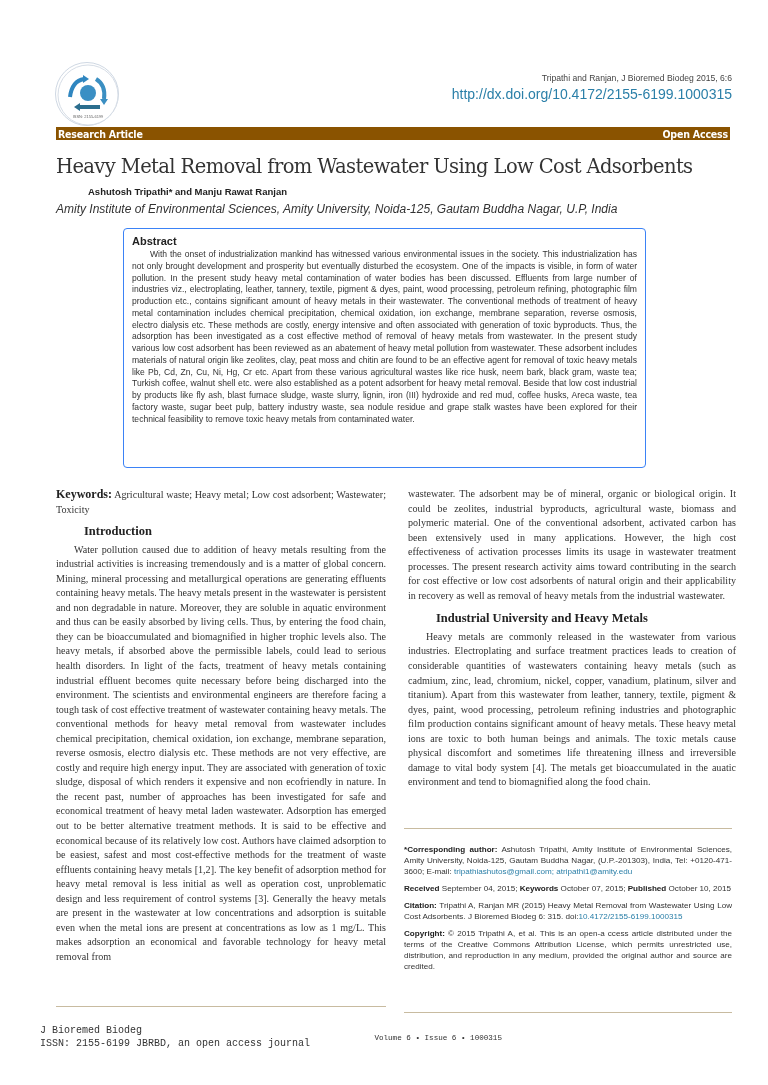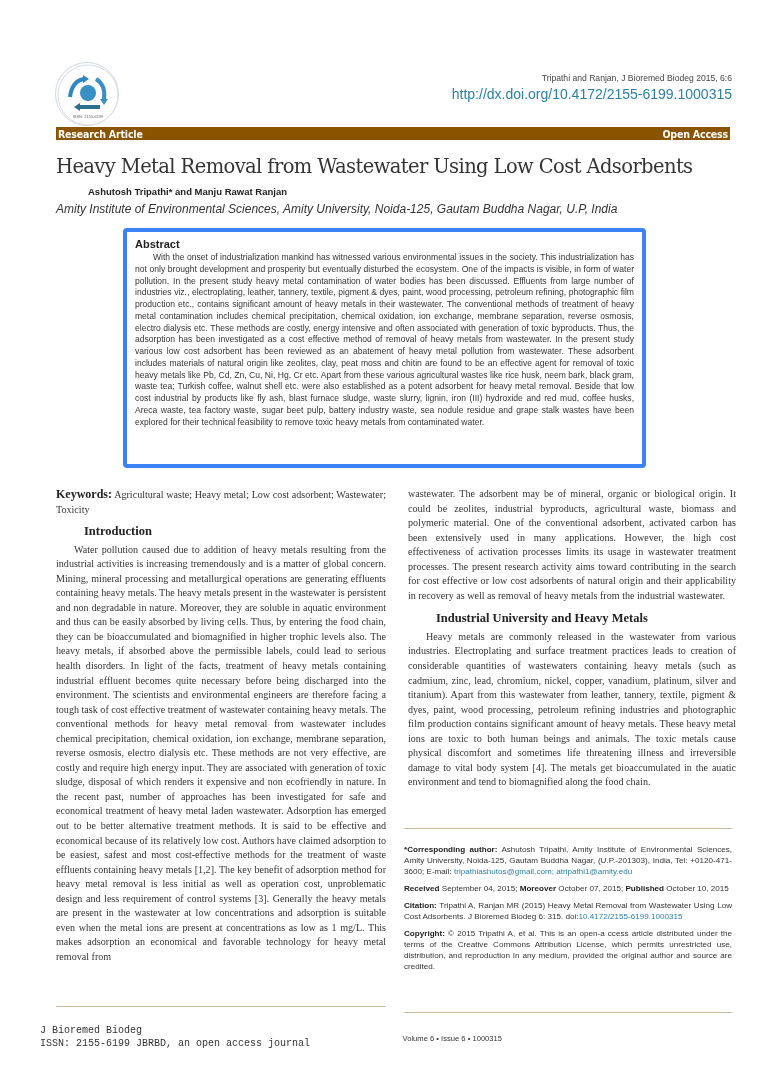--- a/index.html
+++ b/index.html
@@ -23,21 +23,21 @@
           letter-spacing: -0.2px; transform: scaleY(1.05); }
 
   .title { position: absolute; left: 56px; top: 155px; font-family: "DejaVu Serif", serif;
           font-size: 19.5px; color: #333; font-weight: normal; letter-spacing: -0.6px; }
   .authors { position: absolute; left: 56px; top: 186px; font-family: "Liberation Sans", sans-serif;
           font-size: 9.5px; font-weight: bold; color: #222; margin-left: 32px; }
   .affil { position: absolute; left: 56px; top: 202px; font-family: "Liberation Sans", sans-serif;
           font-size: 12px; font-style: italic; color: #333; }
 
   .abstract { position: absolute; left: 123px; top: 228px; width: 523px; height: 240px;
-          border: 4px solid #3b82f6; border-radius: 4px; padding: 6px 8px 4px 8px; background: #fff; }
+          border: 1px solid #3b82f6; border-radius: 4px; padding: 6px 8px 4px 8px; background: #fff; }
   .abstract h3 { font-family: "Liberation Sans", sans-serif; font-size: 11px; font-weight: bold; color: #222;
           margin-bottom: 2px; }
   .abstract p { font-family: "Liberation Sans", sans-serif; font-size: 8.55px; line-height: 11.75px;
           color: #333; text-align: justify; text-indent: 18px; }
 
   .col { position: absolute; font-size: 10.1px; line-height: 14.55px; color: #333; text-align: justify; }
   .col-left { left: 56px; top: 487px; width: 330px; }
   .col-right { left: 408px; top: 487px; width: 328px; }
   .kw { margin-bottom: 7px; }
   .kw b { font-size: 12px; color: #222; }
@@ -48,21 +48,21 @@
   .rule { position: absolute; height: 1px; background: #c8bba0; }
 
   .notes { position: absolute; left: 404px; top: 844px; width: 328px; font-family: "Liberation Sans", sans-serif;
           font-size: 8.1px; line-height: 11px; color: #333; text-align: justify; }
   .notes p { margin-bottom: 6px; }
   .notes b { color: #222; }
   .link { color: #2a7fa8; }
 
   .footer-left { position: absolute; left: 40px; top: 1024px; font-family: Liberation Mono, monospace;
           font-size: 10px; line-height: 13px; color: #333; }
-  .footer-right { position: absolute; right: 266px; top: 1034px; font-family: Liberation Sans, sans-serif;
+  .footer-right { position: absolute; right: 266px; top: 1034px; font-family: Liberation Mono, monospace;
           font-size: 7.6px; color: #333; margin-left: 27px; }
 </style>
 </head>
 <body>
 
 <div class="header">
   <div class="logo">
     <svg viewBox="0 0 64 64">
       <circle cx="32" cy="32" r="30" fill="#fff" stroke="#d6dde6" stroke-width="1"></circle>
       <circle cx="32" cy="30" r="8" fill="#3a8fc4"></circle>
@@ -115,21 +115,21 @@
 <div class="notes">
   <p>
     <b>*Corresponding author:</b>
     <span>Ashutosh Tripathi, Amity Institute of Environmental Sciences, Amity University, Noida-125, Gautam Buddha Nagar, (U.P.-201303), India, Tel: +0120-471-3600; E-mail:</span>
     <span class="link">tripathiashutos@gmail.com;</span>
     <span class="link">atripathi1@amity.edu</span>
   </p>
   <p>
     <b>Received</b>
     <span>September 04, 2015;</span>
-    <b>Moreover</b>
+    <b>Keywords</b>
     <span>October 07, 2015;</span>
     <b>Published</b>
     <span>October 10, 2015</span>
   </p>
   <p>
     <b>Citation:</b>
     <span>Tripathi A, Ranjan MR (2015) Heavy Metal Removal from Wastewater Using Low Cost Adsorbents. J Bioremed Biodeg 6: 315. doi:</span><span class="link">10.4172/2155-6199.1000315</span>
   </p>
   <p>
     <b>Copyright:</b>

